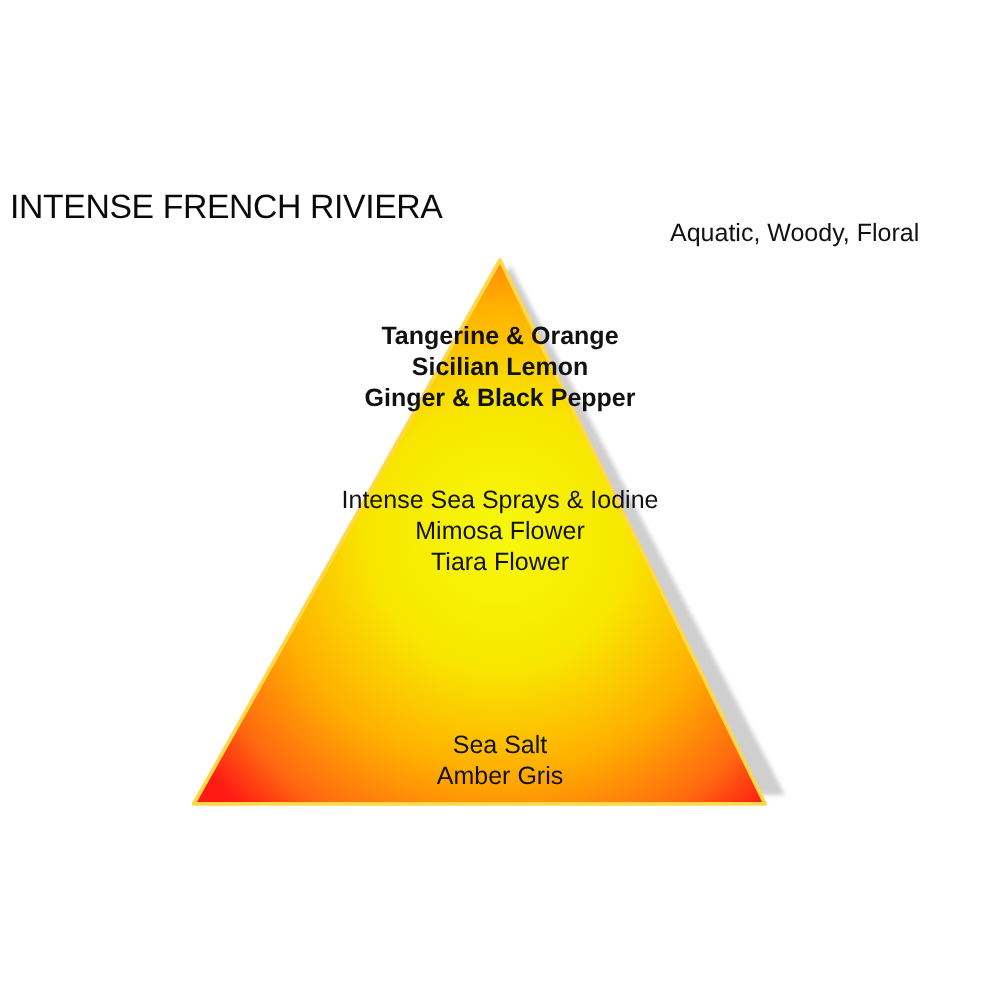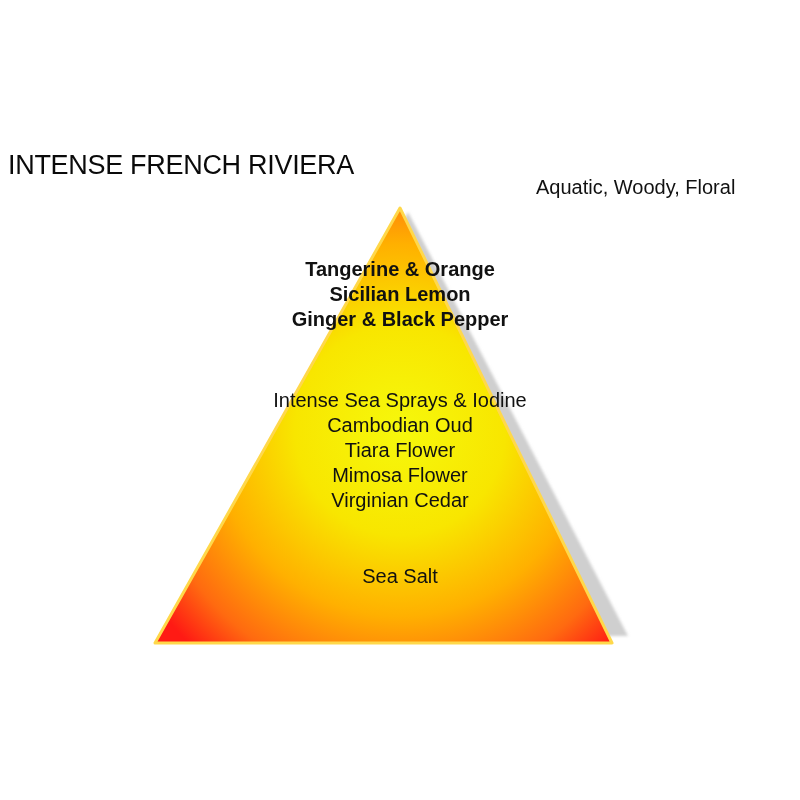--- a/index.html
+++ b/index.html
@@ -48,21 +48,21 @@
       font-size: 20px;
       line-height: 25px;
       color: #111111;
     }
     .tier .note {
       display: block;
       white-space: nowrap;
     }
     .tier-top { top: 257px; font-weight: bold; }
     .tier-heart { top: 364px; margin-top: 24px; }
-    .tier-base { top: 564px; }
+    .tier-base { top: 584px; }
   </style>
 </head>
 <body>
 
 <div class="title">INTENSE FRENCH RIVIERA</div>
 <div class="subtitle">Aquatic, Woody, Floral</div>
 
 <svg class="pyramid-svg" viewBox="0 0 800 800" xmlns="http://www.w3.org/2000/svg">
   <defs>
     <radialGradient id="pyrGrad" cx="400" cy="430" r="300" gradientUnits="userSpaceOnUse">
@@ -81,21 +81,20 @@
 </svg>
 
 <div class="tier tier-top">
   <span class="note">Tangerine &amp; Orange</span>
   <span class="note">Sicilian Lemon</span>
   <span class="note">Ginger &amp; Black Pepper</span>
 </div>
 
 <div class="tier tier-heart">
   <span class="note">Intense Sea Sprays &amp; Iodine</span>
-  <span class="note">Cambodian Oud</span>
+  <span class="note">Mimosa Flower</span>
   <span class="note">Tiara Flower</span>
-  <span class="note">Mimosa Flower</span>
-  <span class="note">Virginian Cedar</span>
 </div>
 
 <div class="tier tier-base">
   <span class="note">Sea Salt</span>
+  <span class="note">Amber Gris</span>
 </div>
 
 </body></html>

